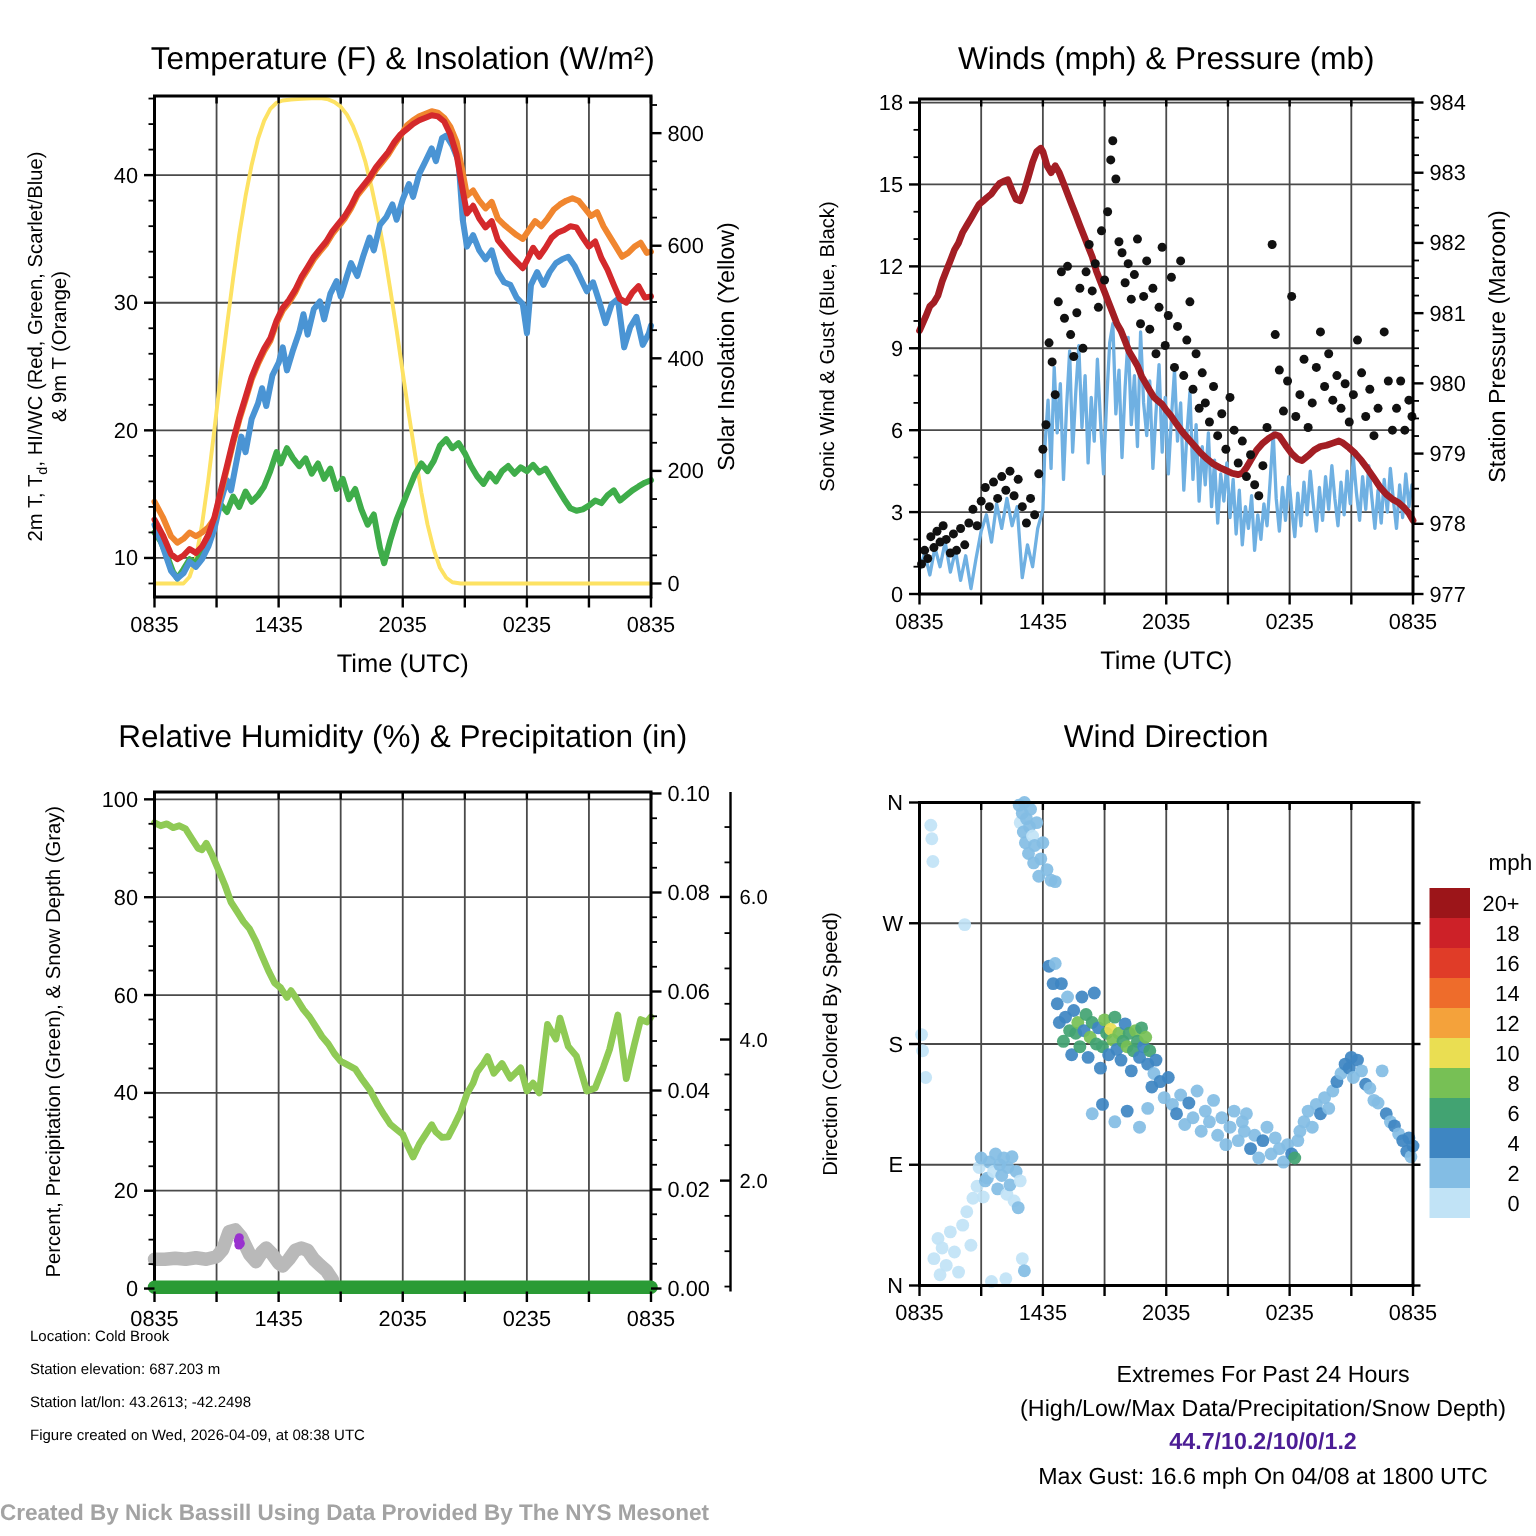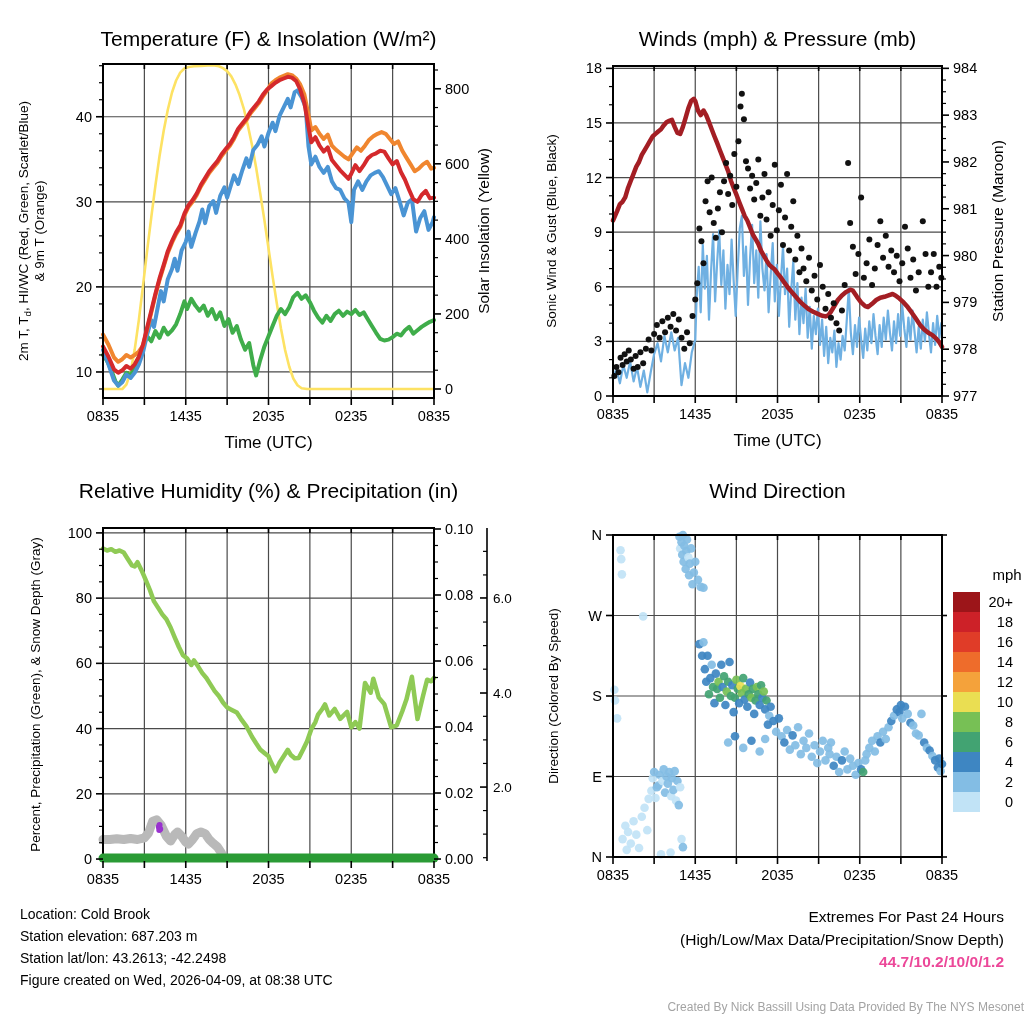--- a/index.html
+++ b/index.html
@@ -3,24 +3,24 @@
 <meta charset="utf-8">
 <style>
   html,body{margin:0;padding:0;background:#fff;}
   body{width:1024px;height:1024px;position:relative;font-family:"Liberation Sans","DejaVu Sans",sans-serif;color:#000;overflow:hidden;}
   .panel{position:absolute;width:512px;height:452px;}
   #panel-temp{left:0;top:0}
   #panel-wind{left:512px;top:0}
   #panel-rh{left:0;top:452px}
   #panel-dir{left:512px;top:452px}
   .panel svg{display:block;overflow:visible}
-  .footer-left{position:absolute;left:20px;top:903px;font-size:14px;line-height:22px;}
-  .footer-right{position:absolute;right:20px;top:906px;font-size:15.5px;line-height:22.5px;text-align:right;}
+  .footer-left{position:absolute;left:20px;top:881px;font-size:10px;line-height:22px;}
+  .footer-right{position:absolute;right:20px;top:906px;font-size:15.5px;line-height:22.5px;text-align:center;}
   .extremes-values{font-weight:bold;}
-  .watermark{position:absolute;left:0;right:0;top:1000px;text-align:right;font-size:12px;}
+  .watermark{position:absolute;left:0;right:0;top:1000px;text-align:left;font-size:15px;font-weight:bold;}
 </style>
 </head>
 <body>
 
 <div class="panel" id="panel-temp">
   <svg id="svg-0" width="512" height="452" viewBox="0 0 512 452">
       <line x1="144.375" y1="64" x2="144.375" y2="398" stroke="#4a4a4a" stroke-width="1.2"></line>
       <line x1="185.75" y1="64" x2="185.75" y2="398" stroke="#4a4a4a" stroke-width="1.2"></line>
       <line x1="227.125" y1="64" x2="227.125" y2="398" stroke="#4a4a4a" stroke-width="1.2"></line>
       <line x1="268.5" y1="64" x2="268.5" y2="398" stroke="#4a4a4a" stroke-width="1.2"></line>
@@ -752,16 +752,17 @@
 <div class="footer-left">
   <div>Location: Cold Brook</div>
   <div>Station elevation: 687.203 m</div>
   <div>Station lat/lon: 43.2613; -42.2498</div>
   <div>Figure created on Wed, 2026-04-09, at 08:38 UTC</div>
 </div>
 
 <div class="footer-right">
   <div>Extremes For Past 24 Hours</div>
   <div>(High/Low/Max Data/Precipitation/Snow Depth)</div>
-  <div class="extremes-values" style="color: #ec4899;">44.7/10.2/10/0/1.2</div>
+  <div class="extremes-values" style="color: #4c1d95;">44.7/10.2/10/0/1.2</div>
+  <div>Max Gust: 16.6 mph On 04/08 at 1800 UTC</div>
 </div>
 
 <div class="watermark" style="color: rgb(163, 163, 163);">Created By Nick Bassill Using Data Provided By The NYS Mesonet</div>
 
 </body></html>

